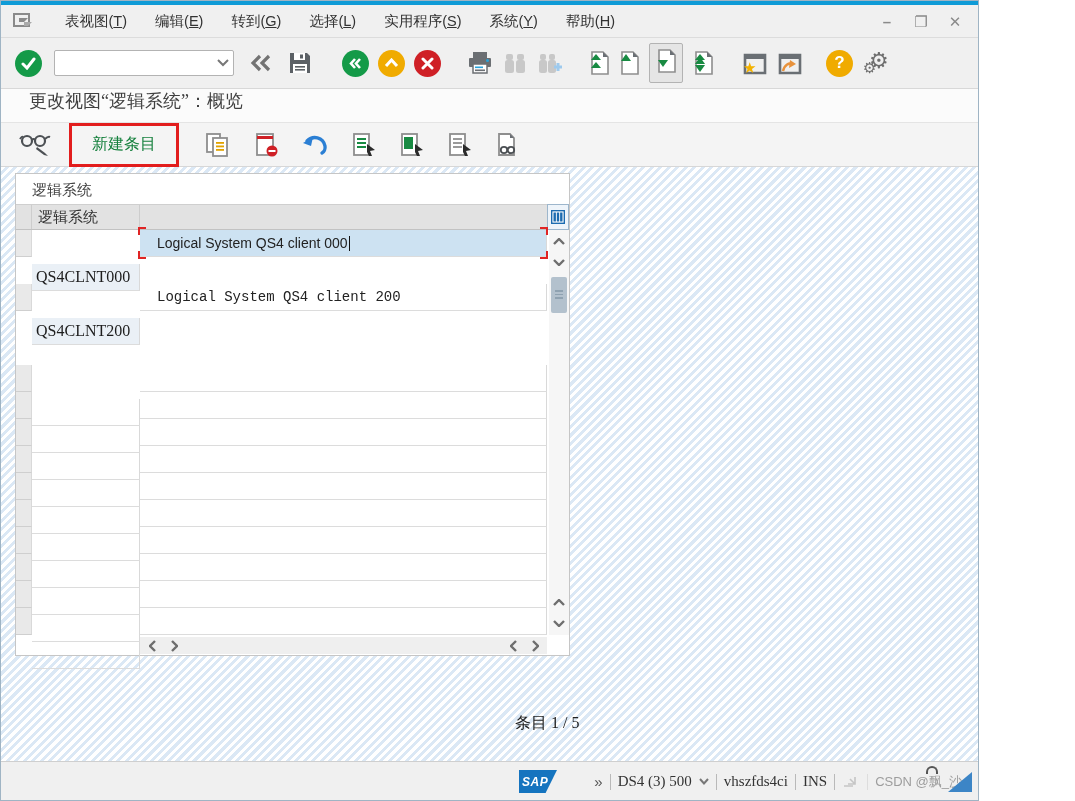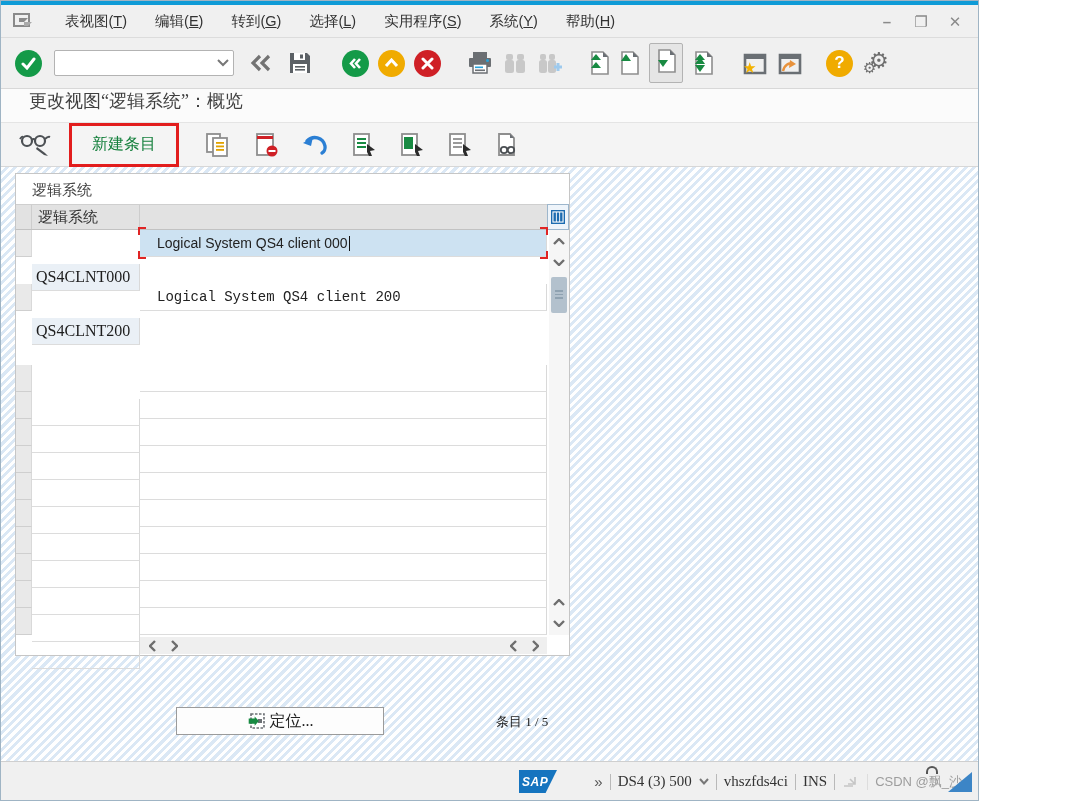--- a/index.html
+++ b/index.html
@@ -95,21 +95,21 @@
   .v-thumb i { display:block; width:8px; height:1.5px; background:#8fa2b1; margin:2px auto 0; }
   .v-thumb i:first-child { margin-top:13px; }
 
   .hscroll { position:absolute; left:124px; top:463px; width:407px; height:17px; background:#efefef; }
   .hs-btn { position:absolute; top:0; width:20px; height:17px; display:flex; align-items:center; justify-content:center; }
 
   
   .position-btn { position:absolute; left:175px; top:540px; width:208px; height:28px; background:#fdfdfd;
                   border:1px solid #9b9b9b; display:flex; align-items:center; justify-content:center;
                   gap:5px; font-size:16px; color:#222; }
-  .entry-count { position:absolute; left:495px; top:546px; font-size:13px; color:#222; }
+  .entry-count { position:absolute; left:514px; top:546px; font-size:16px; color:#222; }
 
   
   .statusbar { position:absolute; bottom:0; left:0; right:0; height:39px; background:#f0f0f0;
                border-top:1px solid #cfcfcf; display:flex; align-items:center; }
   .sap-logo { position:absolute; left:518px; top:8px; width:38px; height:23px; background:#1574bf;
               clip-path:polygon(0 0,100% 0,70% 100%,0 100%); display:flex; align-items:center;
               color:#fff; font-size:12px; font-weight:bold; font-style:italic; padding-left:3px; letter-spacing:0.5px; }
   .status-right { position:absolute; right:6px; top:0; height:39px; display:flex; align-items:center; gap:7px; }
   .status-text { font-size:15px; color:#333; }
   .sep { width:1px; height:16px; background:#b9b9b9; }
@@ -510,28 +510,20 @@
             </svg>
         </div>
         <div class="hs-btn" style="right:2px">
           <svg width="7" height="12" viewBox="0 0 7 12">
               <polyline points="1,1 6,6 1,11" fill="none" stroke="#6e6e6e" stroke-width="2.4"></polyline>
             </svg>
         </div>
       </div>
     </div>
 
-    <div class="position-btn serif">
-      <svg width="18" height="16" viewBox="0 0 18 16">
-          <rect x="4" y="1" width="13" height="14" fill="#fff" stroke="#6b6f73" stroke-width="1.6" stroke-dasharray="2.5 1.5"></rect>
-          <rect x="11" y="6" width="4" height="4" fill="#6b6f73"></rect>
-          <polygon points="1,5 8,5 8,2.5 13,8 8,13.5 8,11 1,11" fill="#188a42" transform="scale(0.85) translate(1 1.5)"></polygon>
-        </svg>
-      <span>定位...</span>
-    </div>
     <div class="entry-count serif">条目 1 / 5</div>
   </div>
 
   <div class="statusbar">
     <div class="sap-logo">SAP</div>
     <div class="status-right">
       <span class="expand-gl">»</span>
       <span class="sep"></span>
       <span class="status-text serif">DS4 (3) 500</span>
       <svg width="10" height="7" viewBox="0 0 10 7">

